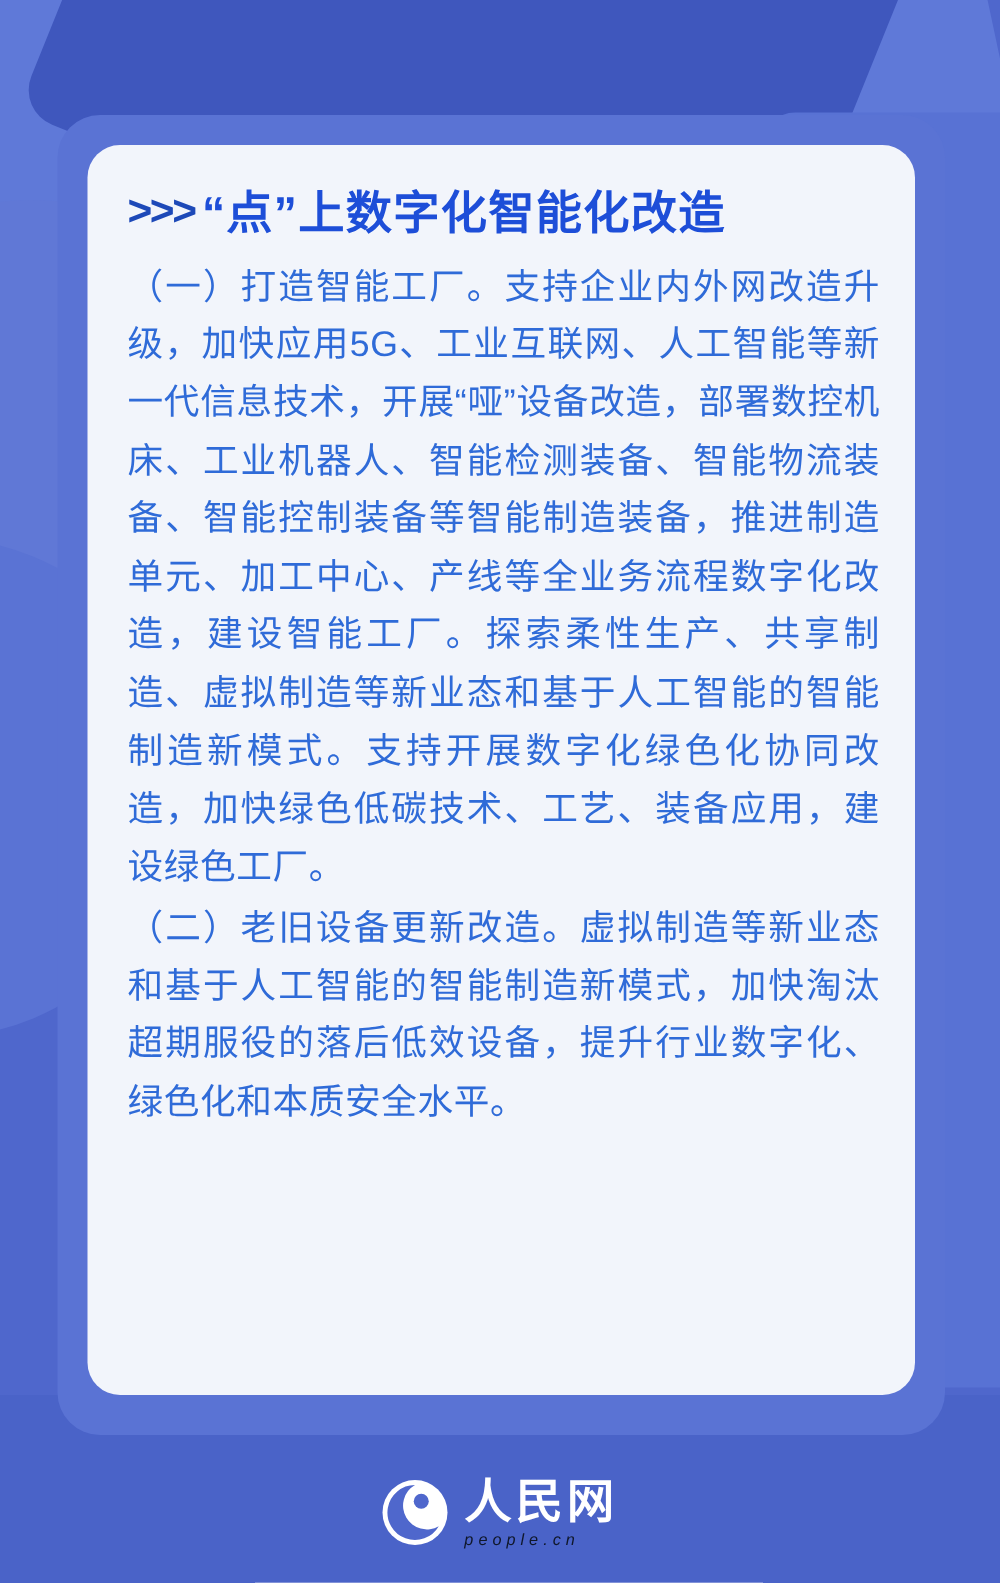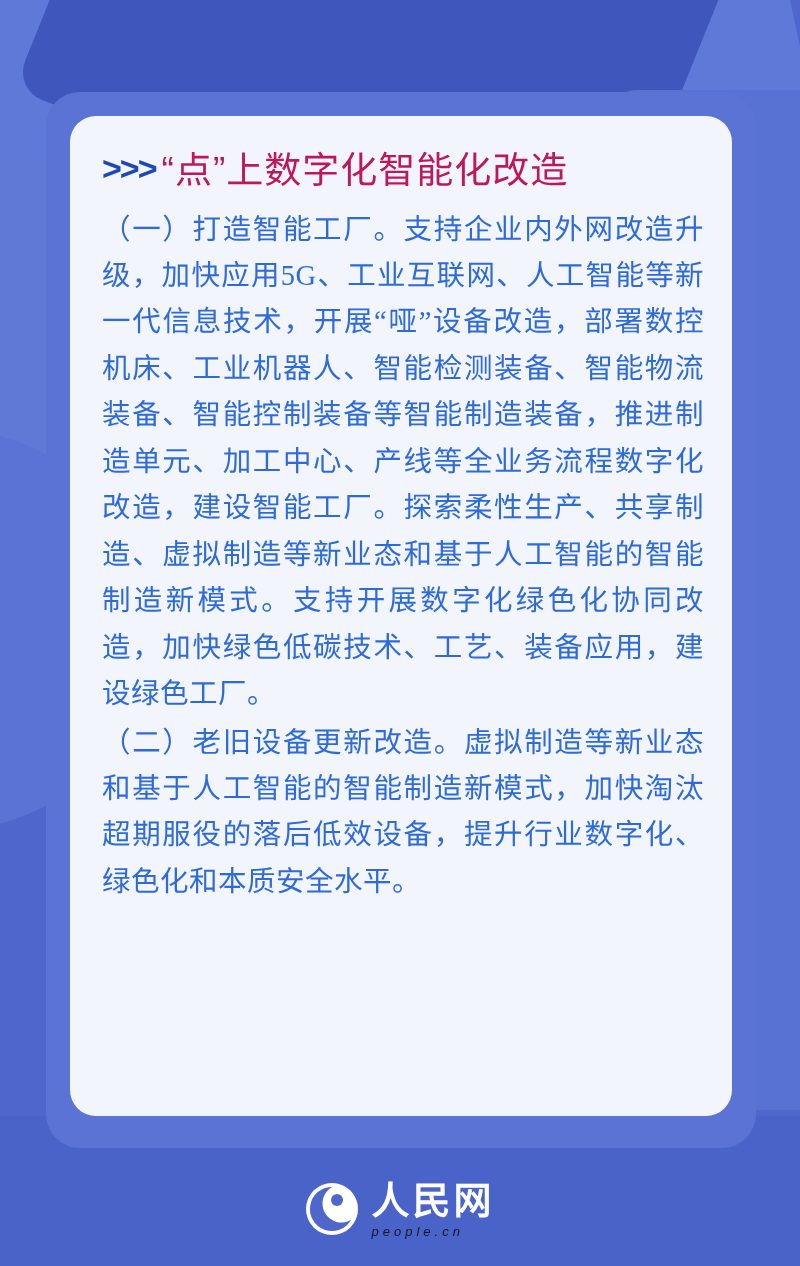--- a/index.html
+++ b/index.html
@@ -120,49 +120,48 @@
     color: #1d49b8;
     font-size: 34px;
     font-weight: bold;
     letter-spacing: -2px;
     line-height: 1;
     position: relative;
     top: -3px;
   }
 
   .headline-text {
-    color: #be185d;
+    color: #1d4ed8;
     font-size: 37px;
-    font-weight: normal;
+    font-weight: bold;
     letter-spacing: 1px;
     line-height: 1.15;
   }
 
   .body-text {
     color: #2f6bd8;
     font-size: 28.5px;
     line-height: 1.63;
     letter-spacing: 0.5px;
     text-align: justify;
   }
 
   .body-text p {
     margin: 0 0 2px 0;
-    font-family: Liberation Serif, serif;
   }
 
   
   .footer {
     position: absolute;
     left: 0;
     bottom: 28px;
     width: 800px;
     display: flex;
     justify-content: center;
-    align-items: flex-start;
+    align-items: center;
     gap: 12px;
   }
 
   .logo-mark {
     position: relative;
     width: 54px;
     height: 54px;
     flex: 0 0 auto;
   }
 

